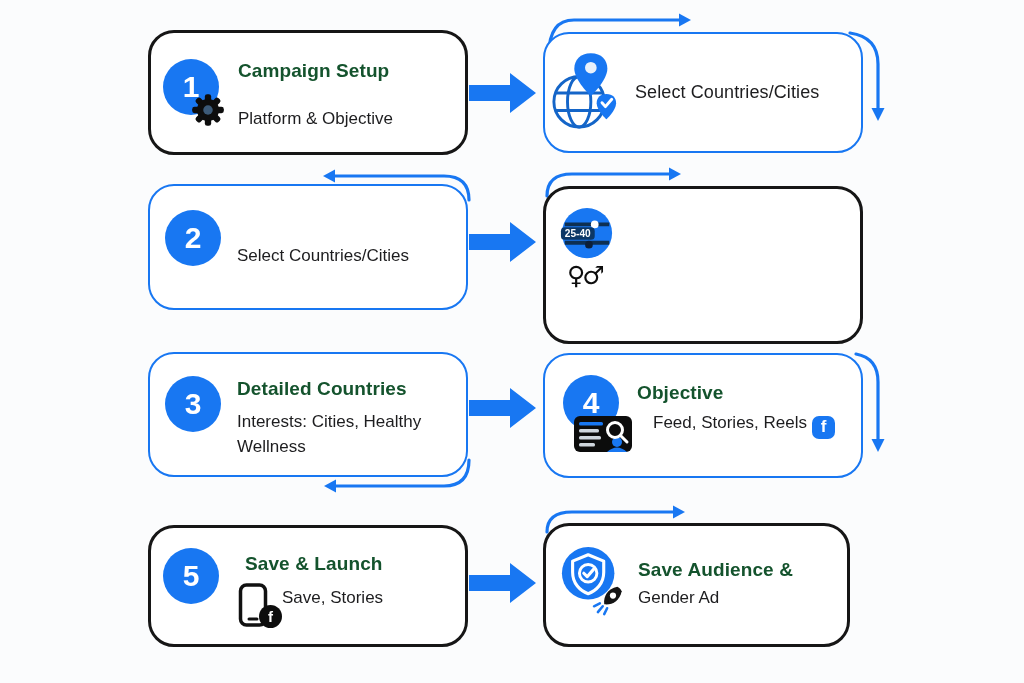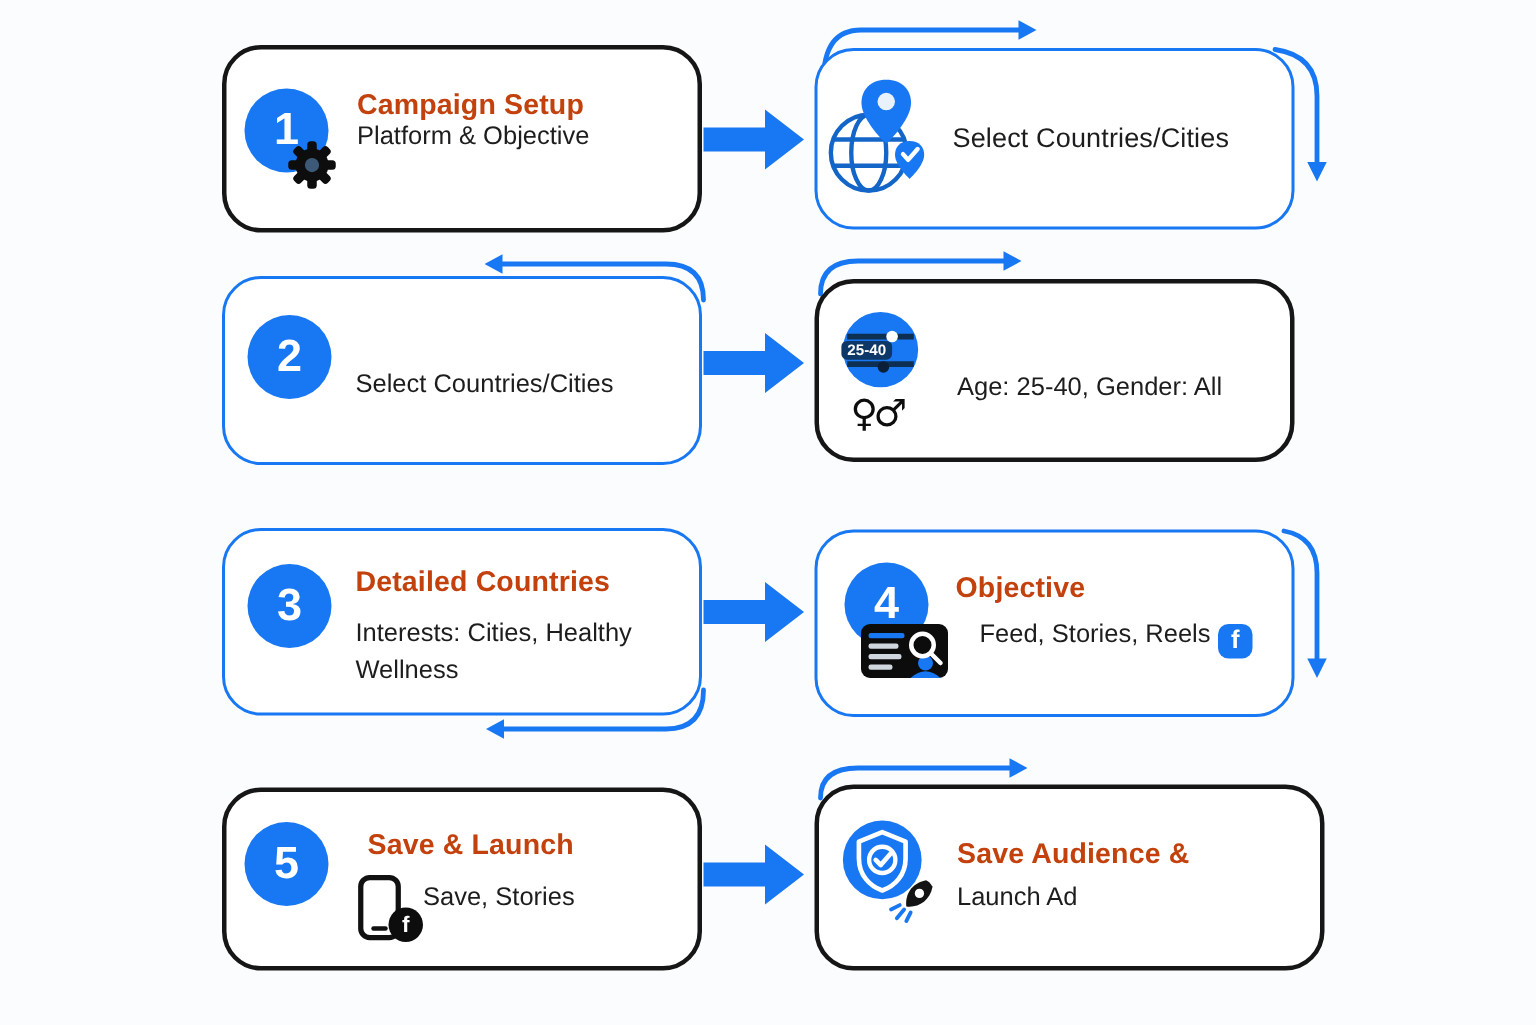--- a/index.html
+++ b/index.html
@@ -12,21 +12,21 @@
   .card{
     position:absolute;background:#fff;border-radius:26px;box-sizing:border-box;
   }
   .card.black{border:3px solid #161616;}
   .card.blue{border:2.5px solid #1877F2;}
   .num-circle{
     position:absolute;width:56px;height:56px;border-radius:50%;
     background:#1877F2;color:#fff;font-weight:bold;font-size:30px;
     display:flex;align-items:center;justify-content:center;
   }
-  .title{font-weight:bold;font-size:19px;letter-spacing:.1px;color:#c2410c;position:absolute;white-space:nowrap;}
+  .title{font-weight:bold;font-size:19px;letter-spacing:.1px;color:#14532d;position:absolute;white-space:nowrap;}
   .subtitle{font-size:17px;color:#1d1d1f;position:absolute;}
   .arrow-layer{position:absolute;left:0;top:0;width:1024px;height:683px;pointer-events:none;}
   .fb-sq{
     display:inline-flex;width:23px;height:23px;border-radius:7px;background:#1877F2;
     color:#fff;font-weight:bold;font-size:17px;align-items:center;justify-content:center;
     vertical-align:-4px;margin-left:5px;
   }
   .fb-dot{
     position:absolute;width:23px;height:23px;border-radius:50%;background:#0d0d0d;
     color:#fff;font-weight:bold;font-size:15px;display:flex;align-items:center;justify-content:center;
@@ -78,21 +78,21 @@
       <g fill="#0d0d0d">
         <rect x="10" y="2" width="4" height="20" rx="1.5"></rect>
         <rect x="10" y="2" width="4" height="20" rx="1.5" transform="rotate(45 12 12)"></rect>
         <rect x="10" y="2" width="4" height="20" rx="1.5" transform="rotate(90 12 12)"></rect>
         <rect x="10" y="2" width="4" height="20" rx="1.5" transform="rotate(135 12 12)"></rect>
         <circle cx="12" cy="12" r="7"></circle>
       </g>
       <circle cx="12" cy="12" r="3" fill="#3c5a78"></circle>
     </svg>
     <div class="title" style="left:87px;top:27px;">Campaign Setup</div>
-    <div class="subtitle" style="left:87px;top:48px;text-align:right;">Platform &amp; Objective</div>
+    <div class="subtitle" style="left:87px;top:76px;text-align:right;">Platform &amp; Objective</div>
   </div>
 
   <div class="card blue" style="left:543px;top:32px;width:320px;height:121px;">
     <svg style="position:absolute;left:5px;top:17px;" width="70" height="84" viewBox="0 0 72 86">
       <g stroke="#1465c8" stroke-width="3" fill="none">
         <circle cx="30" cy="52" r="26"></circle>
         <ellipse cx="30" cy="52" rx="12" ry="26"></ellipse>
         <line x1="6" y1="43" x2="54" y2="43"></line>
         <line x1="6" y1="61" x2="54" y2="61"></line>
       </g>
@@ -104,32 +104,31 @@
     <div class="title" style="left:90px;top:48px;font-weight:normal;font-size:18px;color:#1d1d1f;">Select Countries/Cities</div>
   </div>
 
   <div class="card blue" style="left:148px;top:184px;width:320px;height:126px;">
     <div class="num-circle" style="left:15px;top:24px;">
       <span>2</span>
     </div>
     <div class="subtitle" style="left:87px;top:60px;">Select Countries/Cities</div>
   </div>
 
-  <div class="card black" style="left:543px;top:186px;width:320px;height:122px;padding-left:36px;">
+  <div class="card black" style="left:543px;top:186px;width:320px;height:158px;padding-left:36px;">
     <svg style="position:absolute;left:13px;top:18px;" width="56" height="56" viewBox="0 0 58 58">
       <circle cx="29" cy="27" r="26" fill="#1877F2"></circle>
       <line x1="6" y1="18" x2="52" y2="18" stroke="#0d2f52" stroke-width="4"></line>
       <circle cx="37" cy="18" r="4" fill="#fff"></circle>
       <line x1="6" y1="37" x2="52" y2="37" stroke="#0d2f52" stroke-width="4"></line>
       <circle cx="31" cy="39" r="4" fill="#0c1f38"></circle>
       <rect x="2" y="21" width="35" height="13" rx="4" fill="#0c3766"></rect>
       <text x="19.5" y="31" text-anchor="middle" fill="#ffffff" font-size="10.5" font-weight="bold" font-family="Liberation Sans, sans-serif">25-40</text>
     </svg>
     <div class="gender" style="left:21px;top:74px;">♀♂</div>
-    <div class="subtitle" style="left:92px;top:59px;">Age: 25-40, Gender: All</div>
   </div>
 
   <div class="card blue" style="left:148px;top:352px;width:320px;height:125px;">
     <div class="num-circle" style="left:15px;top:22px;">
       <span>3</span>
     </div>
     <div class="title" style="left:87px;top:24px;">Detailed Countries</div>
     <div class="subtitle" style="left:87px;top:56px;width:232px;line-height:1.45;">Interests: Cities, Healthy Wellness</div>
   </div>
 
@@ -164,31 +163,31 @@
     <svg style="position:absolute;left:87px;top:55px;" width="30" height="45" viewBox="0 0 30 45">
       <rect x="2.5" y="2" width="25" height="40" rx="6" fill="#fff" stroke="#111" stroke-width="3.5"></rect>
       <line x1="11" y1="36" x2="19" y2="36" stroke="#111" stroke-width="3" stroke-linecap="round"></line>
     </svg>
     <div class="fb-dot" style="left:108px;top:77px;">
         <span>f</span>
       </div>
     <div class="subtitle" style="left:131px;top:60px;">Save, Stories</div>
   </div>
 
-  <div class="card black" style="left:543px;top:523px;width:340px;height:124px;">
+  <div class="card black" style="left:543px;top:523px;width:307px;height:124px;">
     <svg style="position:absolute;left:13px;top:18px;" width="70" height="76" viewBox="0 0 72 78">
       <circle cx="30" cy="30" r="27" fill="#1877F2"></circle>
       <path d="M30 11 L46 17.5 V29 C46 40.5 38.5 48 30 51 C21.5 48 14 40.5 14 29 V17.5 Z" stroke="#fff" stroke-width="3.2" fill="none" stroke-linejoin="round"></path>
       <circle cx="30" cy="30" r="9" stroke="#fff" stroke-width="3" fill="none"></circle>
       <path d="M25.5 30 L29 33.5 L35.5 26" stroke="#fff" stroke-width="3.2" fill="none" stroke-linecap="round" stroke-linejoin="round"></path>
       <path d="M60 44 C50 46 45.5 54 46.5 62 C54.5 63 62.5 58.5 64.5 48.5 C63 46 61.8 44.8 60 44 Z" fill="#141414"></path>
       <circle cx="55.5" cy="53" r="3.2" fill="#fff"></circle>
       <g stroke="#1877F2" stroke-width="2.6" stroke-linecap="round">
         <line x1="45" y1="64" x2="40" y2="70"></line>
         <line x1="49.5" y1="66" x2="46.5" y2="72"></line>
         <line x1="42" y1="61" x2="36" y2="64"></line>
       </g>
     </svg>
     <div class="title" style="left:92px;top:33px;">Save Audience &amp;</div>
-    <div class="subtitle" style="left:92px;top:62px;">Launch Ad</div>
+    <div class="subtitle" style="left:92px;top:62px;">Gender Ad</div>
   </div>
 
 </div>
 
 </body></html>

